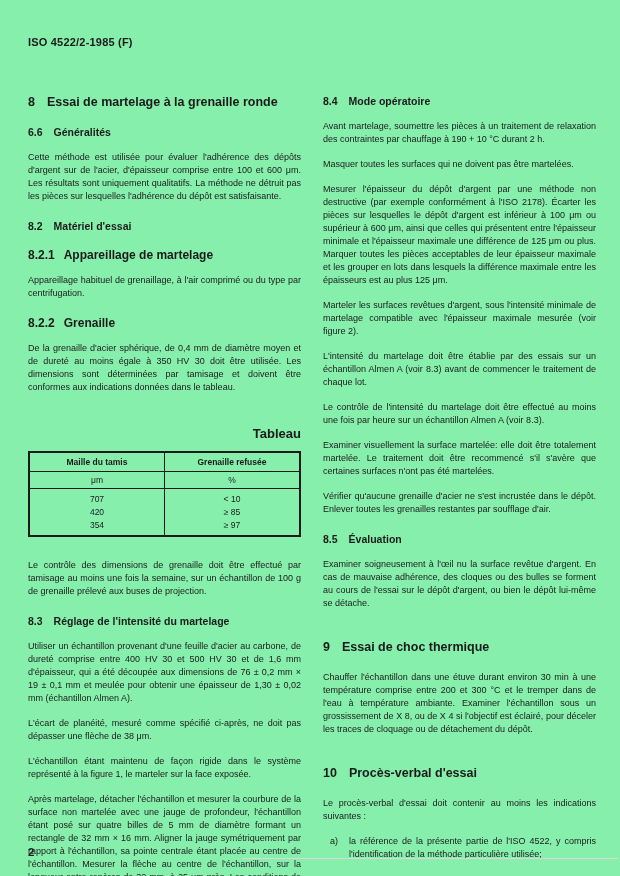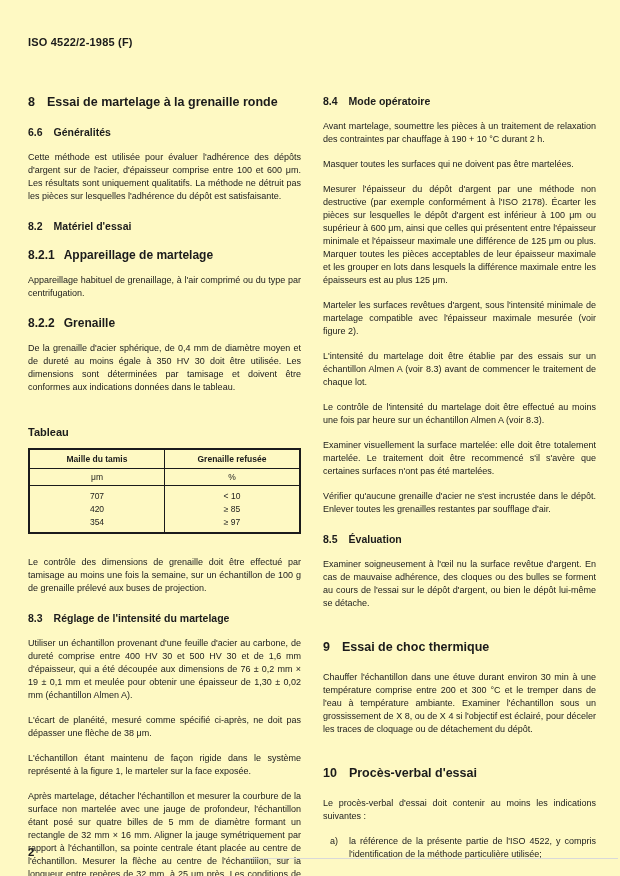--- a/index.html
+++ b/index.html
@@ -6,21 +6,21 @@
   body {
     width: 620px; height: 876px;
     background: #ffffff;
     font-family: "Liberation Sans", sans-serif;
     color: #1b1b1b;
     -webkit-font-smoothing: antialiased;
   }
   .page {
     position: relative;
     width: 620px; height: 876px;
-    background: #fef9c3;
+    background: #86efac;
     overflow: hidden;
   }
   .doc-header {
     position: absolute;
     top: 36px; left: 28px;
     font-size: 11px; font-weight: bold;
     letter-spacing: 0.2px;
   }
   .columns {
     position: absolute;
@@ -52,22 +52,22 @@
   }
   .h-subsub {
     display: flex; gap: 9px;
     font-size: 12px; font-weight: bold;
     margin: 16px 0 12px 0;
     align-items: flex-end;
   }
   .first-heading { margin-top: 0; }
 
   .tbl-caption {
-    text-align: left;
-    font-size: 11px; font-weight: bold;
+    text-align: right;
+    font-size: 13px; font-weight: bold;
     margin: 32px 0 10px 0;
   }
   table.data-table {
     width: 100%;
     border-collapse: collapse;
     border: 2px solid #1b1b1b;
     font-size: 8.5px;
     margin-bottom: 22px;
   }
   table.data-table th, table.data-table td {

